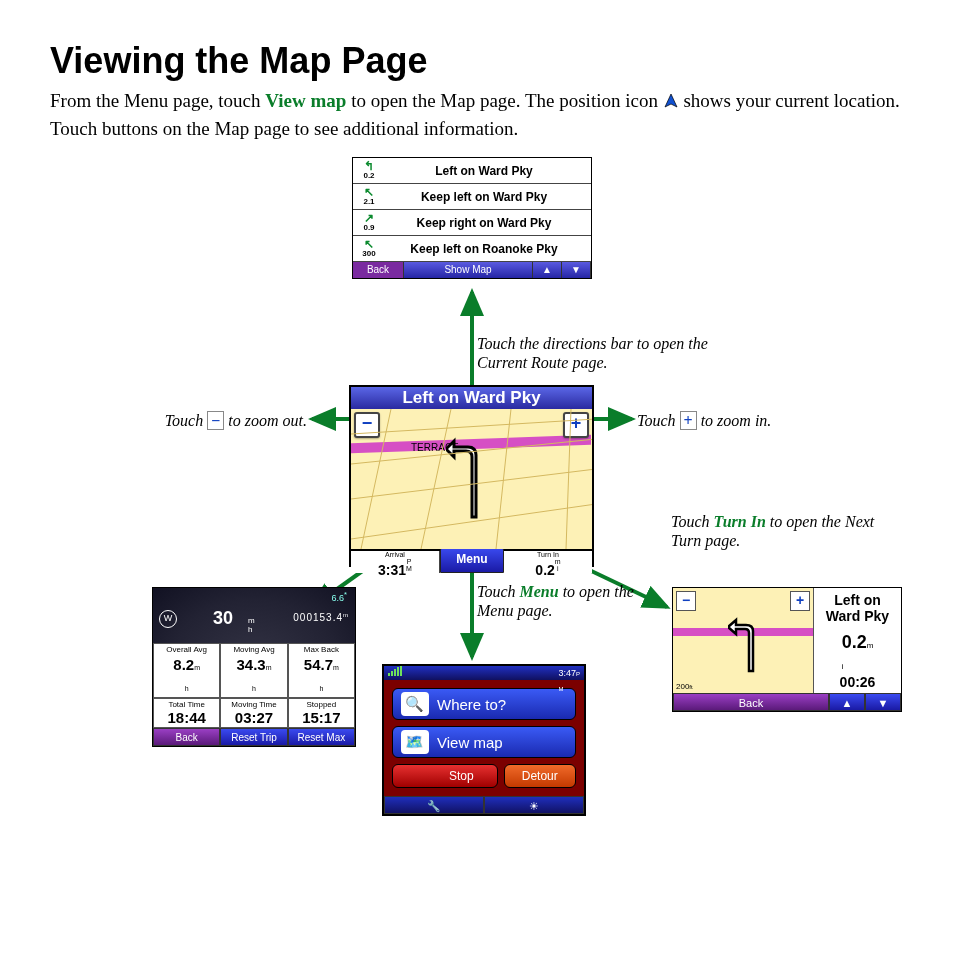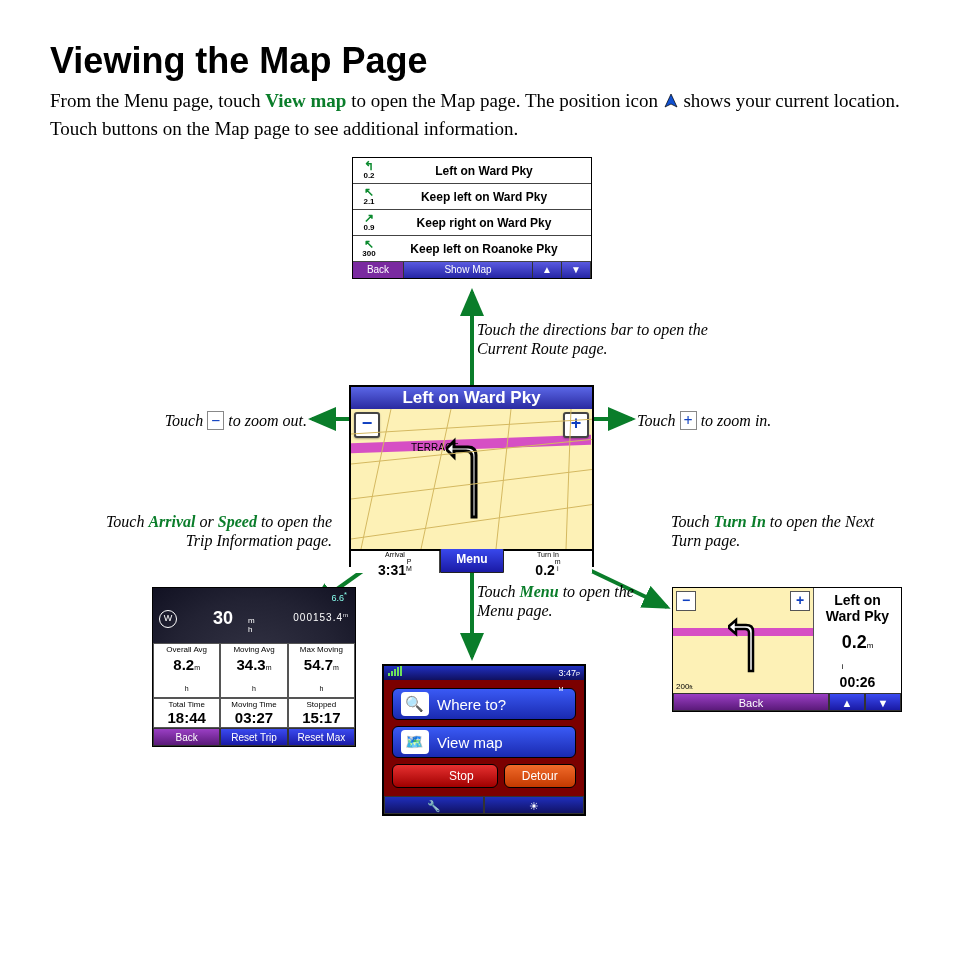--- a/index.html
+++ b/index.html
@@ -142,29 +142,26 @@
       </marker>
     </defs>
     <line class="conn" x1="420" y1="228" x2="420" y2="135"></line>
     <line class="conn" x1="297" y1="262" x2="260" y2="262"></line>
     <line class="conn" x1="542" y1="262" x2="580" y2="262"></line>
     <line class="conn" x1="330" y1="400" x2="260" y2="450"></line>
     <line class="conn" x1="510" y1="400" x2="615" y2="450"></line>
     <line class="conn" x1="420" y1="410" x2="420" y2="500"></line>
   </svg>
 
-  <div class="ann" style="left:425px; top:163px; width:240px;">Touch the directions bar to open the Current Route page.</div>
+  <div class="ann" style="left:425px; top:177px; width:240px;">Touch the directions bar to open the Current Route page.</div>
   <div class="ann" style="left:70px; top:254px; text-align:right; width:185px;">
     <span>Touch </span><span style="font-style:normal;font-weight:bold;color:#1040c0;border:1px solid #888;padding:0 3px;background:#fff;">−</span><span> to zoom out.</span>
   </div>
   <div class="ann" style="left:585px; top:254px;">
     <span>Touch </span><span style="font-style:normal;font-weight:bold;color:#1040c0;border:1px solid #888;padding:0 3px;background:#fff;">+</span><span> to zoom in.</span>
-  </div>
-  <div class="ann" style="left:40px; top:355px; width:240px; text-align:right;">
-    <span>Touch </span><span class="green">Arrival</span><span> or </span><span class="green">Speed</span><span> to open the Trip Information page.</span>
   </div>
   <div class="ann" style="left:619px; top:355px; width:210px;">
     <span>Touch </span><span class="green">Turn In</span><span> to open the Next Turn page.</span>
   </div>
   <div class="ann" style="left:425px; top:425px; width:180px;">
     <span>Touch </span><span class="green">Menu</span><span> to open the Menu page.</span>
   </div>
 
   <div class="screen dir-screen">
     <div class="dir-row">
@@ -235,21 +232,21 @@
       <div class="w">W</div>
       <div class="spd">30</div>
       <div class="spdlbl" style="white-space:pre;">m
 h</div>
       <div class="gps"><span>6.6</span><sup>*</sup></div>
       <div class="odo"><span>000153.4</span><sup style="font-size:6px;">m</sup></div>
     </div>
     <div class="trip-grid">
       <div class="trip-cell"><div class="l">Overall Avg</div><span class="v">8.2</span><span style="font:7px Arial;">m<br>h</span></div>
       <div class="trip-cell"><div class="l">Moving Avg</div><span class="v">34.3</span><span style="font:7px Arial;">m<br>h</span></div>
-      <div class="trip-cell"><div class="l">Max Moving</div><span class="v">54.7</span><span style="font:7px Arial;">m<br>h</span></div>
+      <div class="trip-cell"><div class="l">Max Back</div><span class="v">54.7</span><span style="font:7px Arial;">m<br>h</span></div>
       <div class="trip-cell">
           <div class="l">Total Time</div>
           <div class="v">18:44</div>
         </div>
       <div class="trip-cell">
           <div class="l">Moving Time</div>
           <div class="v">03:27</div>
         </div>
       <div class="trip-cell">
           <div class="l">Stopped</div>

